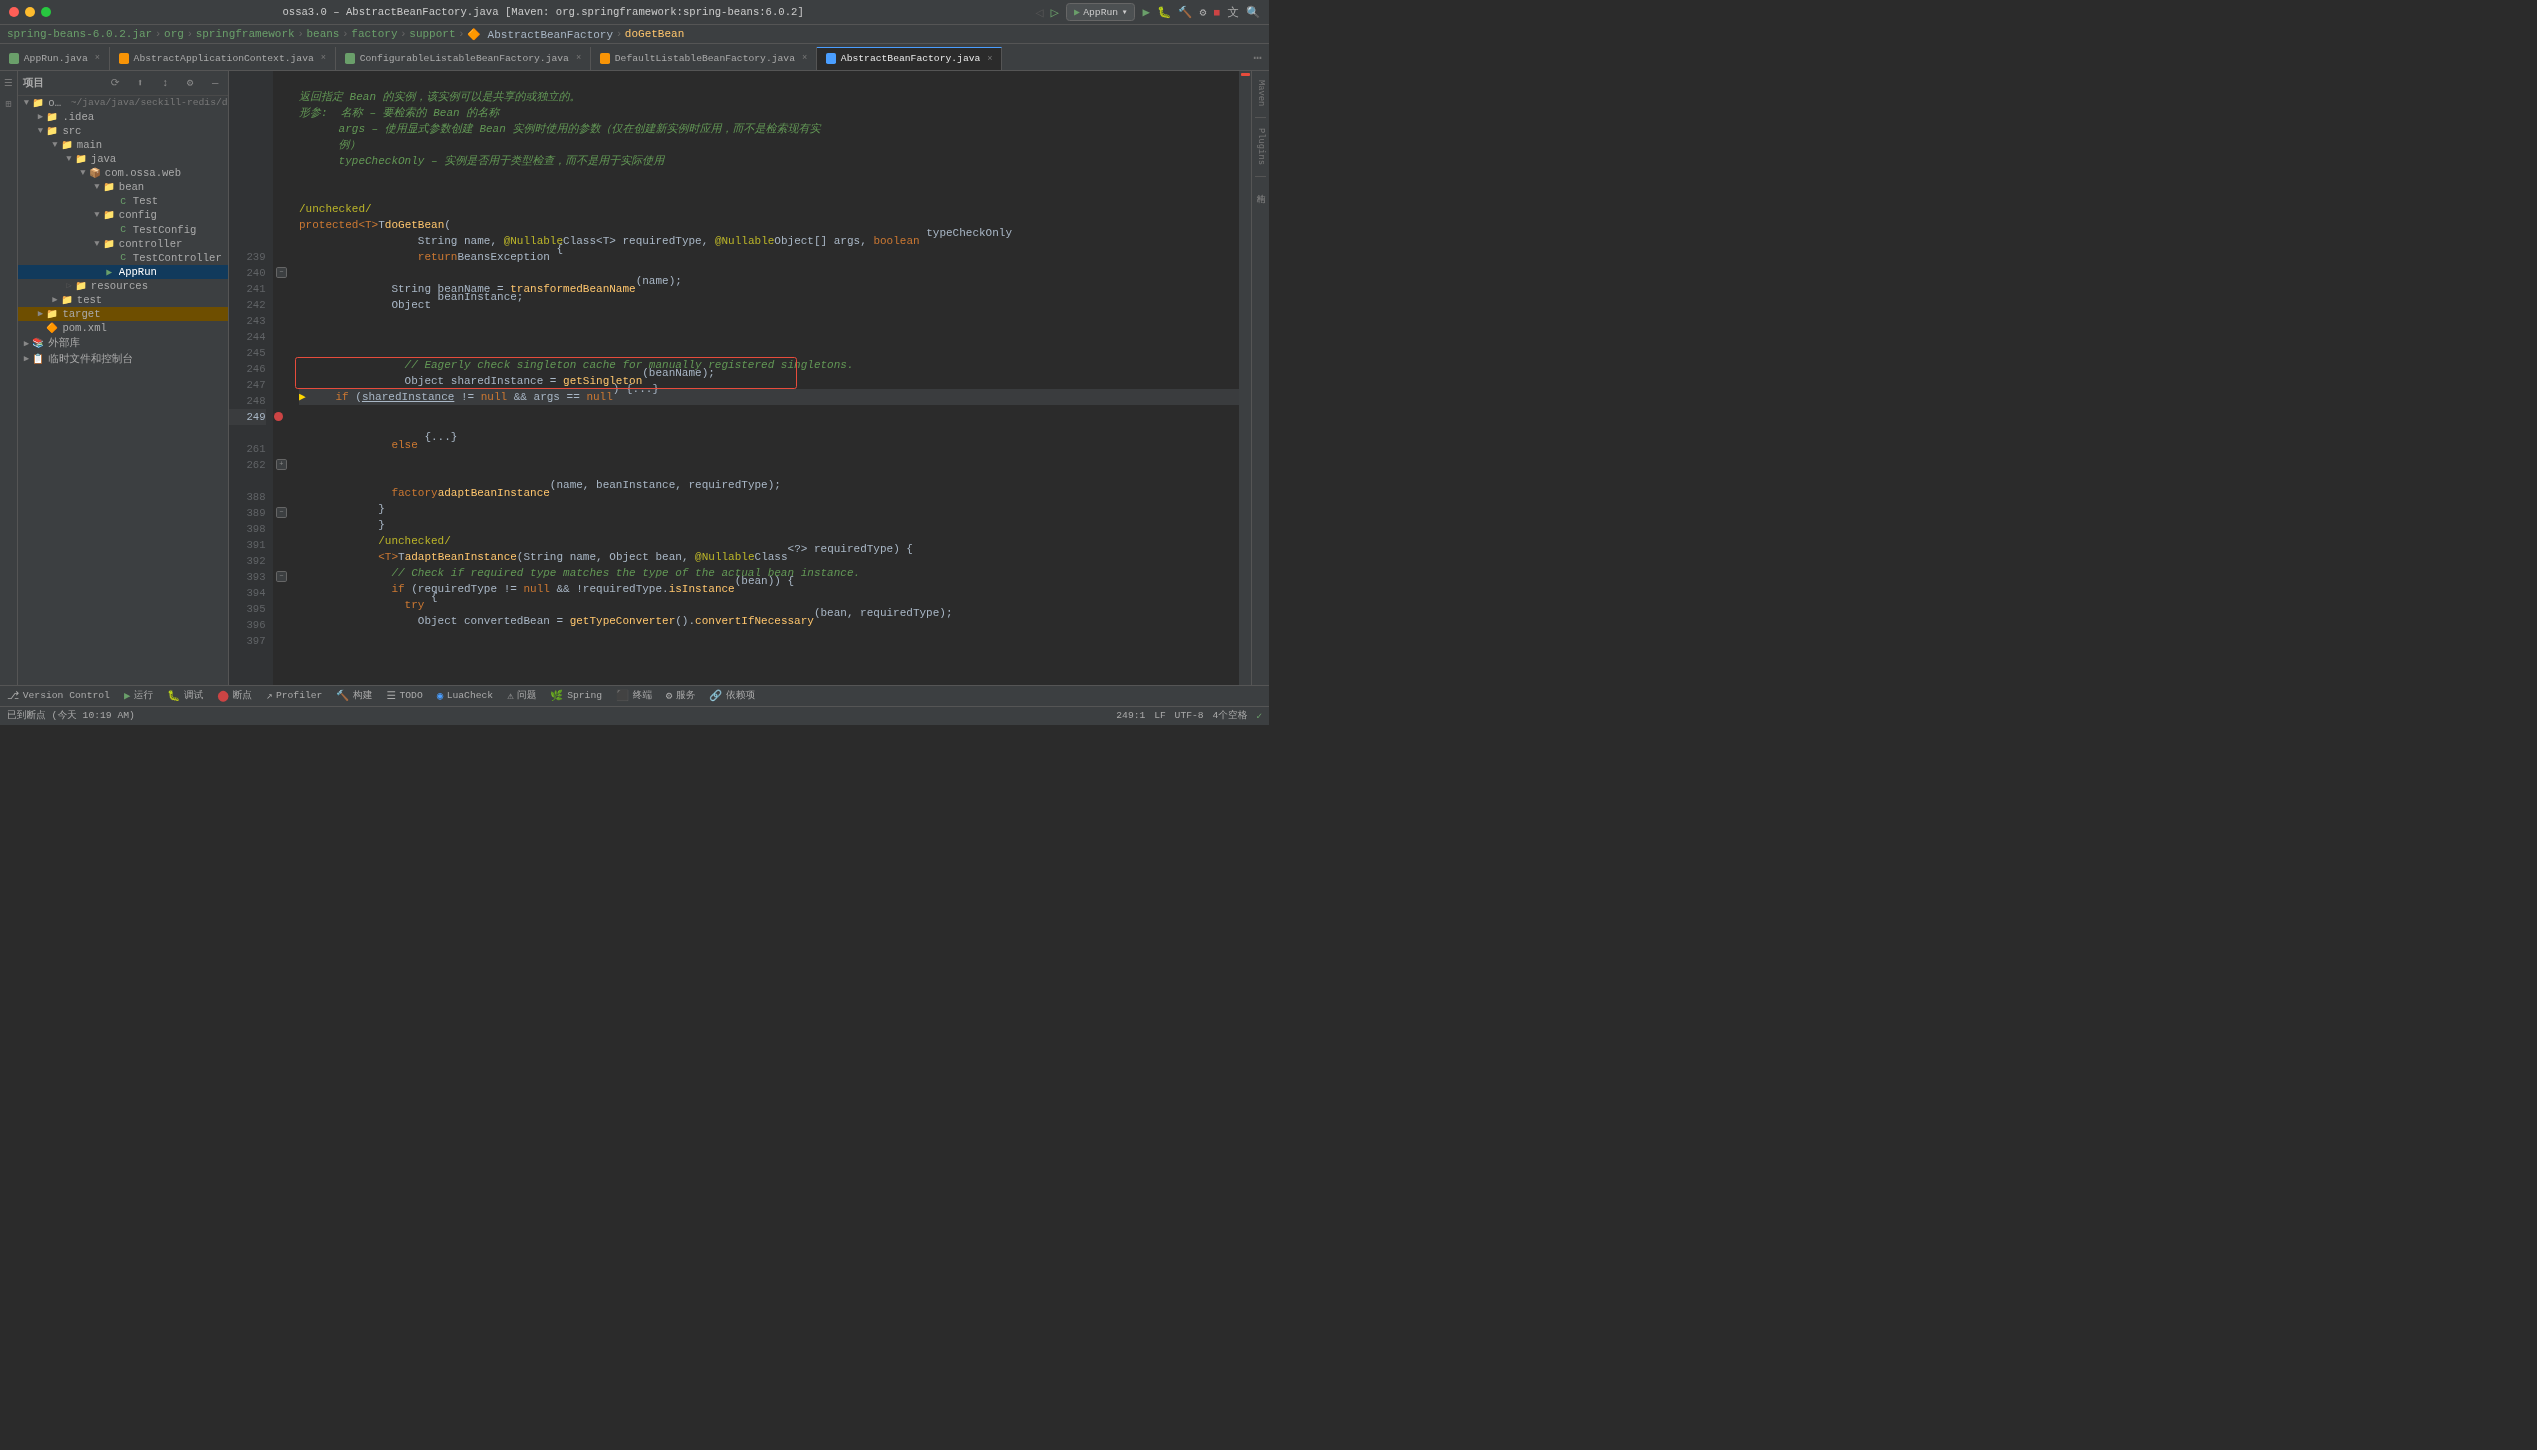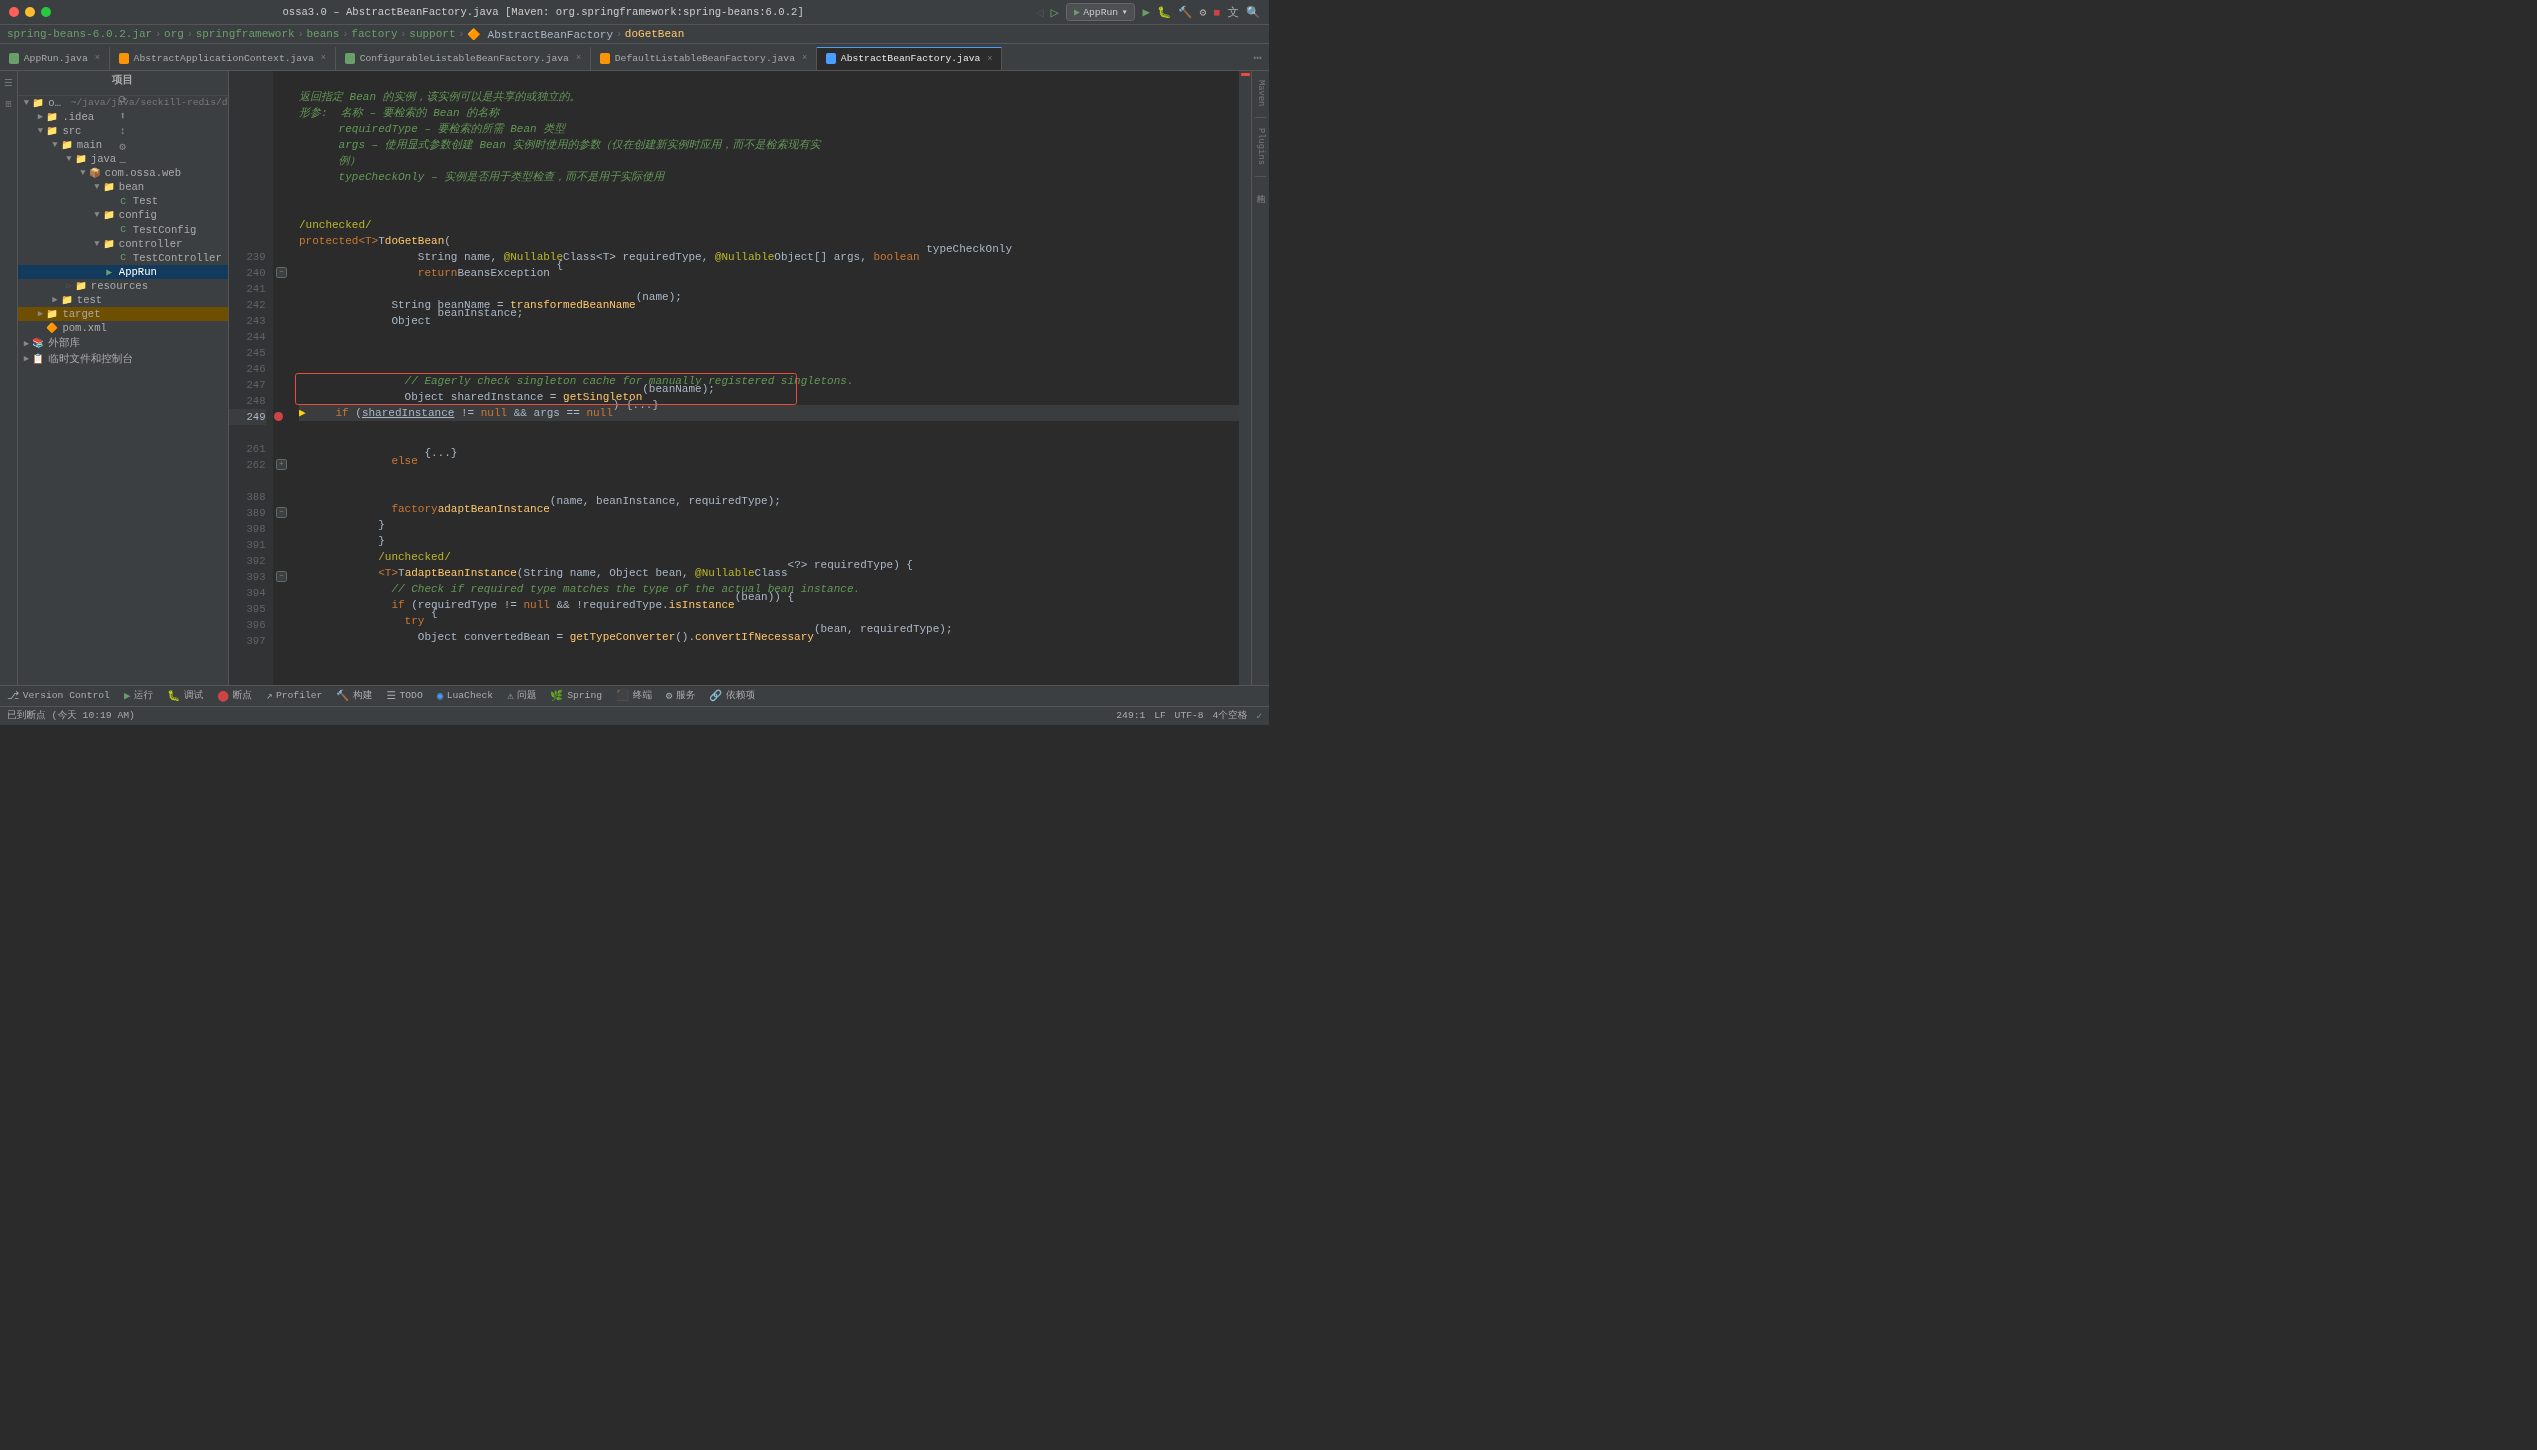--- a/index.html
+++ b/index.html
@@ -137,25 +137,24 @@
       width: 211px;
       background: #3c3f41;
       border-right: 0.9px solid #555;
       overflow-y: auto;
       flex-shrink: 0;
     }
     .sidebar-toolbar {
       display: flex;
       align-items: center;
       padding: 2.6px 5.3px;
-      gap: 3px;
+      gap: 11px;
       border-bottom: 0.9px solid #4a4a4a;
       background: #3c3f41;
       height: 25px;
-      flex-direction: column;
     }
     .sidebar-toolbar span {
       font-size: 10.6px;
       color: #aaa;
       font-weight: bold;
     }
     .toolbar-icon {
       width: 14px; height: 14px;
       display: flex; align-items: center; justify-content: center;
       font-size: 10.6px; color: #888; cursor: pointer;
@@ -591,21 +590,20 @@
         <div style="position:absolute; top: calc(24 * 16px + 1.8px); left:3.5px;" class="fold-icon">+</div>
         <div style="position:absolute; top: calc(27 * 16px + 1.8px); left:3.5px;" class="fold-icon">−</div>
         <div style="position:absolute; top: calc(31 * 16px + 1.8px); left:3.5px;" class="fold-icon">−</div>
       </div>
 
       <div class="code-area" style="position:relative;">
 
         <div class="code-line" style="height:16px;"></div>
         <div class="code-line"><span class="comment">返回指定 Bean 的实例，该实例可以是共享的或独立的。</span></div>
         <div class="code-line"><span class="comment">形参:&nbsp; 名称 – 要检索的 Bean 的名称</span></div>
-        <div class="code-line"><span class="comment">&nbsp;&nbsp;&nbsp;&nbsp;&nbsp;&nbsp;requiredType – 要检索的所需 Bean 类型</span></div>
         <div class="code-line"><span class="comment">&nbsp;&nbsp;&nbsp;&nbsp;&nbsp;&nbsp;args – 使用显式参数创建 Bean 实例时使用的参数（仅在创建新实例时应用，而不是检索现有实</span></div>
         <div class="code-line"><span class="comment">&nbsp;&nbsp;&nbsp;&nbsp;&nbsp;&nbsp;例）</span></div>
         <div class="code-line"><span class="comment">&nbsp;&nbsp;&nbsp;&nbsp;&nbsp;&nbsp;typeCheckOnly – 实例是否用于类型检查，而不是用于实际使用</span></div>
         <div class="code-line"><span class="comment">&nbsp;</span></div>
         <div class="code-line">&nbsp;</div>
 
         <div class="code-line">
           <span class="ann">/unchecked/</span>
         </div>
 

